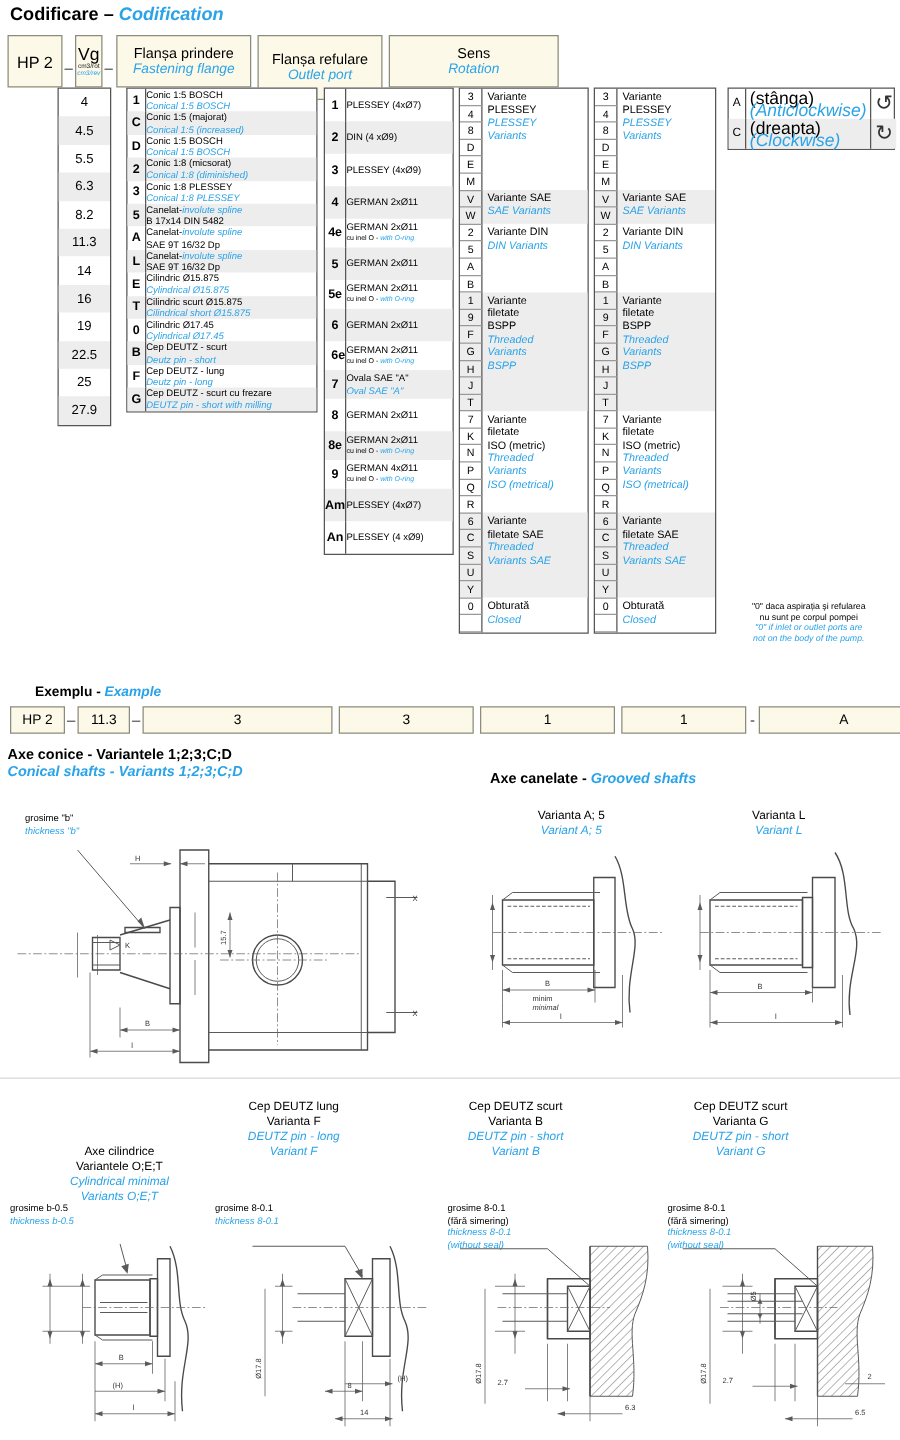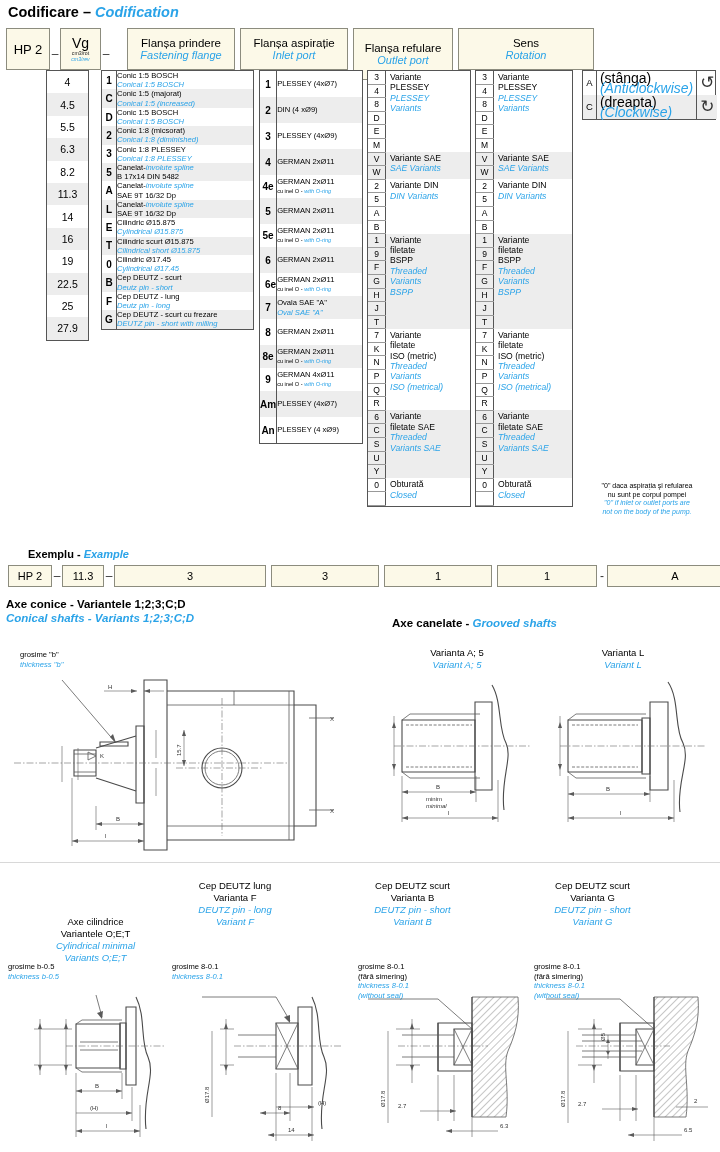--- a/index.html
+++ b/index.html
@@ -16,21 +16,21 @@
   .hdr-row{position:absolute;left:6px;top:28px;display:flex;align-items:stretch;gap:0;}
   .hbox{
     background:#FCF9E8;border:1.2px solid #8c8c7e;
     display:flex;flex-direction:column;align-items:center;justify-content:center;
     font-size:11px;text-align:center;box-sizing:border-box;
   }
   .dash{display:flex;align-items:center;justify-content:center;width:10px;font-size:12px;color:#333;}
   .hbox .t1{font-size:11.5px;line-height:12px;}
   .hbox .t2{font-size:11px;line-height:12px;}
   .hp2{width:44px;height:42px;font-size:13px;}
-  .vgbox{width:41px;height:42px;}
+  .vgbox{width:22px;height:42px;}
   .vgbox .vg{font-size:14px;line-height:14px;}
   .vgbox .u1{font-size:5.2px;line-height:6px;color:#222;}
   .vgbox .u2{font-size:5.2px;line-height:6px;color:#2AA3E8;font-style:italic;}
   .h-shaft{width:152px;height:42px;}
   .h-flange{width:108px;height:42px;}
   .h-inlet{width:108px;height:42px;}
   .h-outlet{width:100px;height:52px;}
   .h-rot{width:136px;height:42px;}
   
   .opt{position:absolute;border:1.4px solid #555;box-sizing:border-box;background:#fff;}
@@ -111,27 +111,23 @@
   <div class="hbox hp2">
     <span>HP 2</span>
   </div>
   <div class="dash">–</div>
   <div class="hbox vgbox">
     <span class="vg">Vg</span>
     <span class="u1">cm3/rot</span>
     <span class="u2">cm3/rev</span>
   </div>
   <div class="dash">–</div>
-  <div class="hbox h-flange" style="margin-left:16px;">
+  <div class="hbox h-flange" style="margin-left:1px;">
     <span class="t1">Flanșa prindere</span>
     <span class="t2 en">Fastening flange</span>
-  </div>
-  <div class="hbox h-inlet" style="margin-left:5px;">
-    <span class="t1">Flanșa aspirație</span>
-    <span class="t2 en">Inlet port</span>
   </div>
   <div class="hbox h-outlet" style="margin-left:5px;">
     <span class="t1">Flanșa refulare</span>
     <span class="t2 en">Outlet port</span>
   </div>
   <div class="hbox h-rot" style="margin-left:5px;">
     <span class="t1">Sens</span>
     <span class="t2 en">Rotation</span>
   </div>
 </div>

